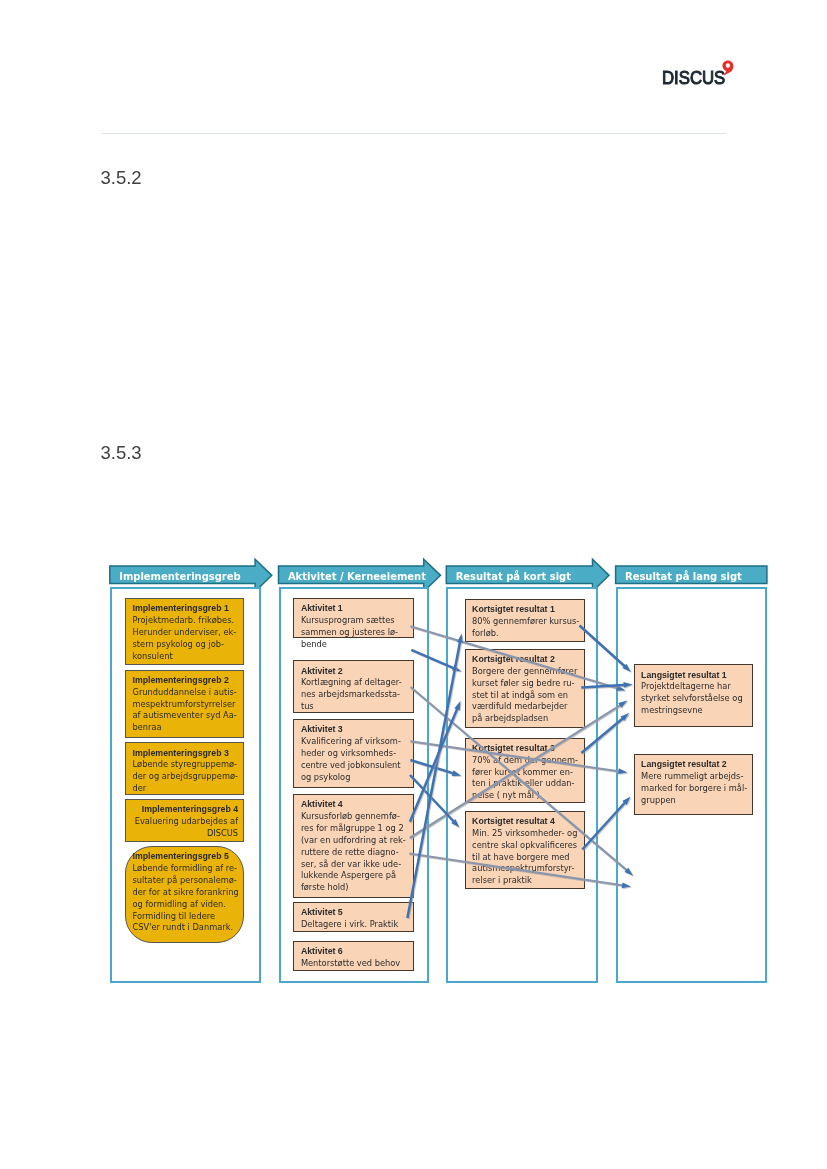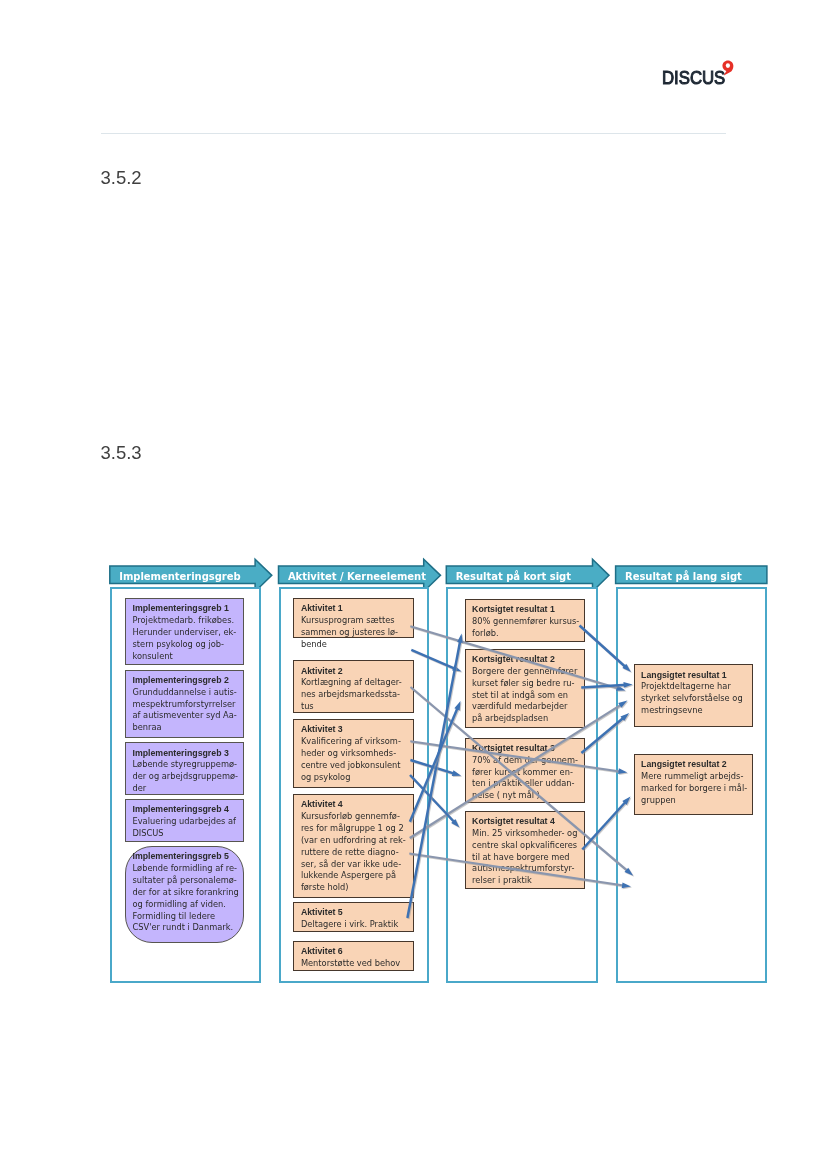--- a/index.html
+++ b/index.html
@@ -20,21 +20,21 @@
   svg.dg{position:absolute;left:0;top:0;width:827px;height:1169px;}
   svg.ovl{z-index:5;pointer-events:none;}
   .box{z-index:2;}
   .frame{z-index:1;}
   .hdr-label{z-index:3;}
   .hdr-label{position:absolute;color:#ffffff;font-family:"DejaVu Sans",sans-serif;font-weight:700;font-size:10px;letter-spacing:-0.03px;white-space:nowrap;}
   .box{position:absolute;box-sizing:border-box;border:1px solid #3d3d3d;font-family:"DejaVu Sans",sans-serif;font-size:8.28px;line-height:11.85px;color:#2b2b2b;padding:4.3px 4.5px 2px 6.5px;}
   .box .t{font-weight:700;display:block;white-space:nowrap;font-family:"Liberation Sans",sans-serif;font-size:8.75px;}
   .box .x{display:block;white-space:nowrap;}
   .peach{background:#f9d4b6;border-color:#46372c;}
-  .grey{background:#c4b5fd;border-color:#575550;}
+  .grey{background:#eab308;border-color:#575550;}
   .frame{position:absolute;box-sizing:border-box;border:2px solid #4aa8c9;background:#ffffff;}
 </style>
 </head>
 <body>
 
 <div class="page">
   <div class="logo">
     <div class="logo-text">DISCUS</div>
     <svg class="logo-pin" viewBox="0 0 56 76">
       <path d="M28 2C13.6 2 2 13.4 2 27.4c0 11.5 7.9 21.2 18.8 24.4L9 71.2c-.7 1.2.6 2.5 1.8 1.8l22.4-13C45.5 57.7 54 43.6 54 27.4 54 13.4 42.4 2 28 2z" fill="#e63027"></path>
@@ -151,21 +151,21 @@
         <span class="x">mespektrumforstyrrelser</span>
         <span class="x">af autismeventer syd Aa-</span>
         <span class="x">benraa</span>
       </div>
       <div class="box grey" style="left: 125px; top: 742.3px; width: 118.6px; height: 53.1px;">
         <span class="t">Implementeringsgreb 3</span>
         <span class="x">Løbende styregruppemø-</span>
         <span class="x">der og arbejdsgruppemø-</span>
         <span class="x">der</span>
       </div>
-      <div class="box grey" style="left: 125px; top: 798.8px; width: 118.6px; height: 42.8px;">
+      <div class="box grey" style="left: 125px; top: 798.8px; width: 118.6px; height: 42.8px; text-align: right;">
         <span class="t">Implementeringsgreb 4</span>
         <span class="x">Evaluering udarbejdes af</span>
         <span class="x">DISCUS</span>
       </div>
       <div class="box grey" style="left: 125px; top: 846.1px; width: 118.6px; height: 97.3px; border-radius: 27px;">
         <span class="t">Implementeringsgreb 5</span>
         <span class="x">Løbende formidling af re-</span>
         <span class="x">sultater på personalemø-</span>
         <span class="x">der for at sikre forankring</span>
         <span class="x">og formidling af viden.</span>

